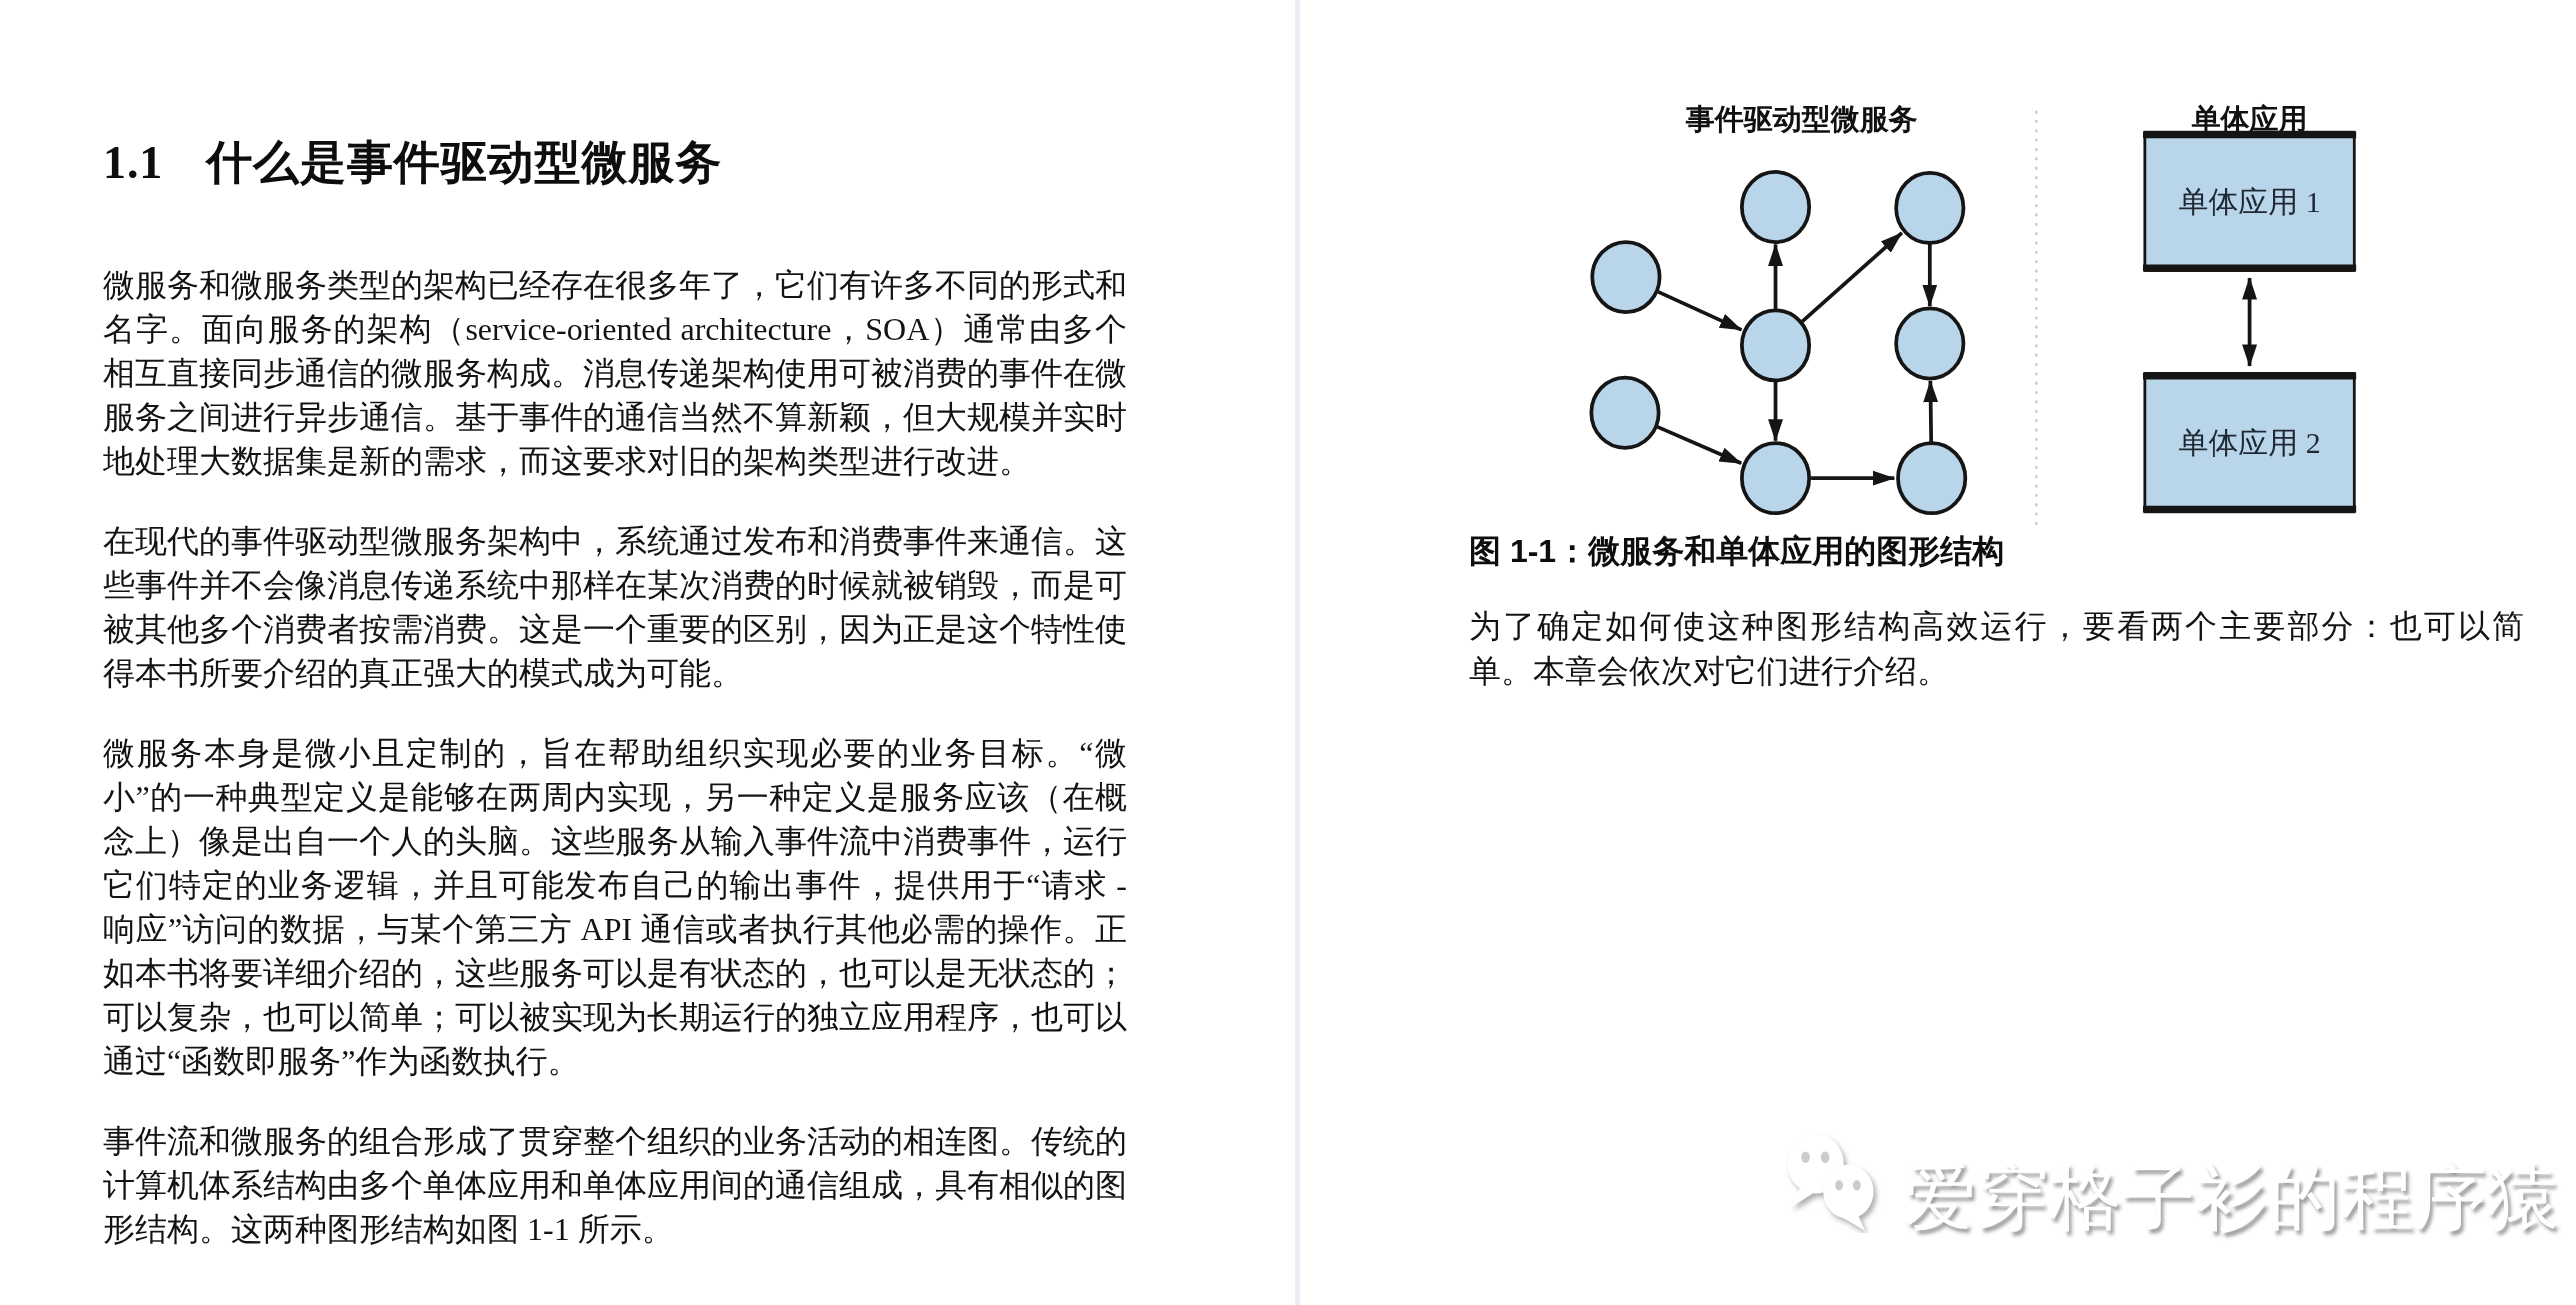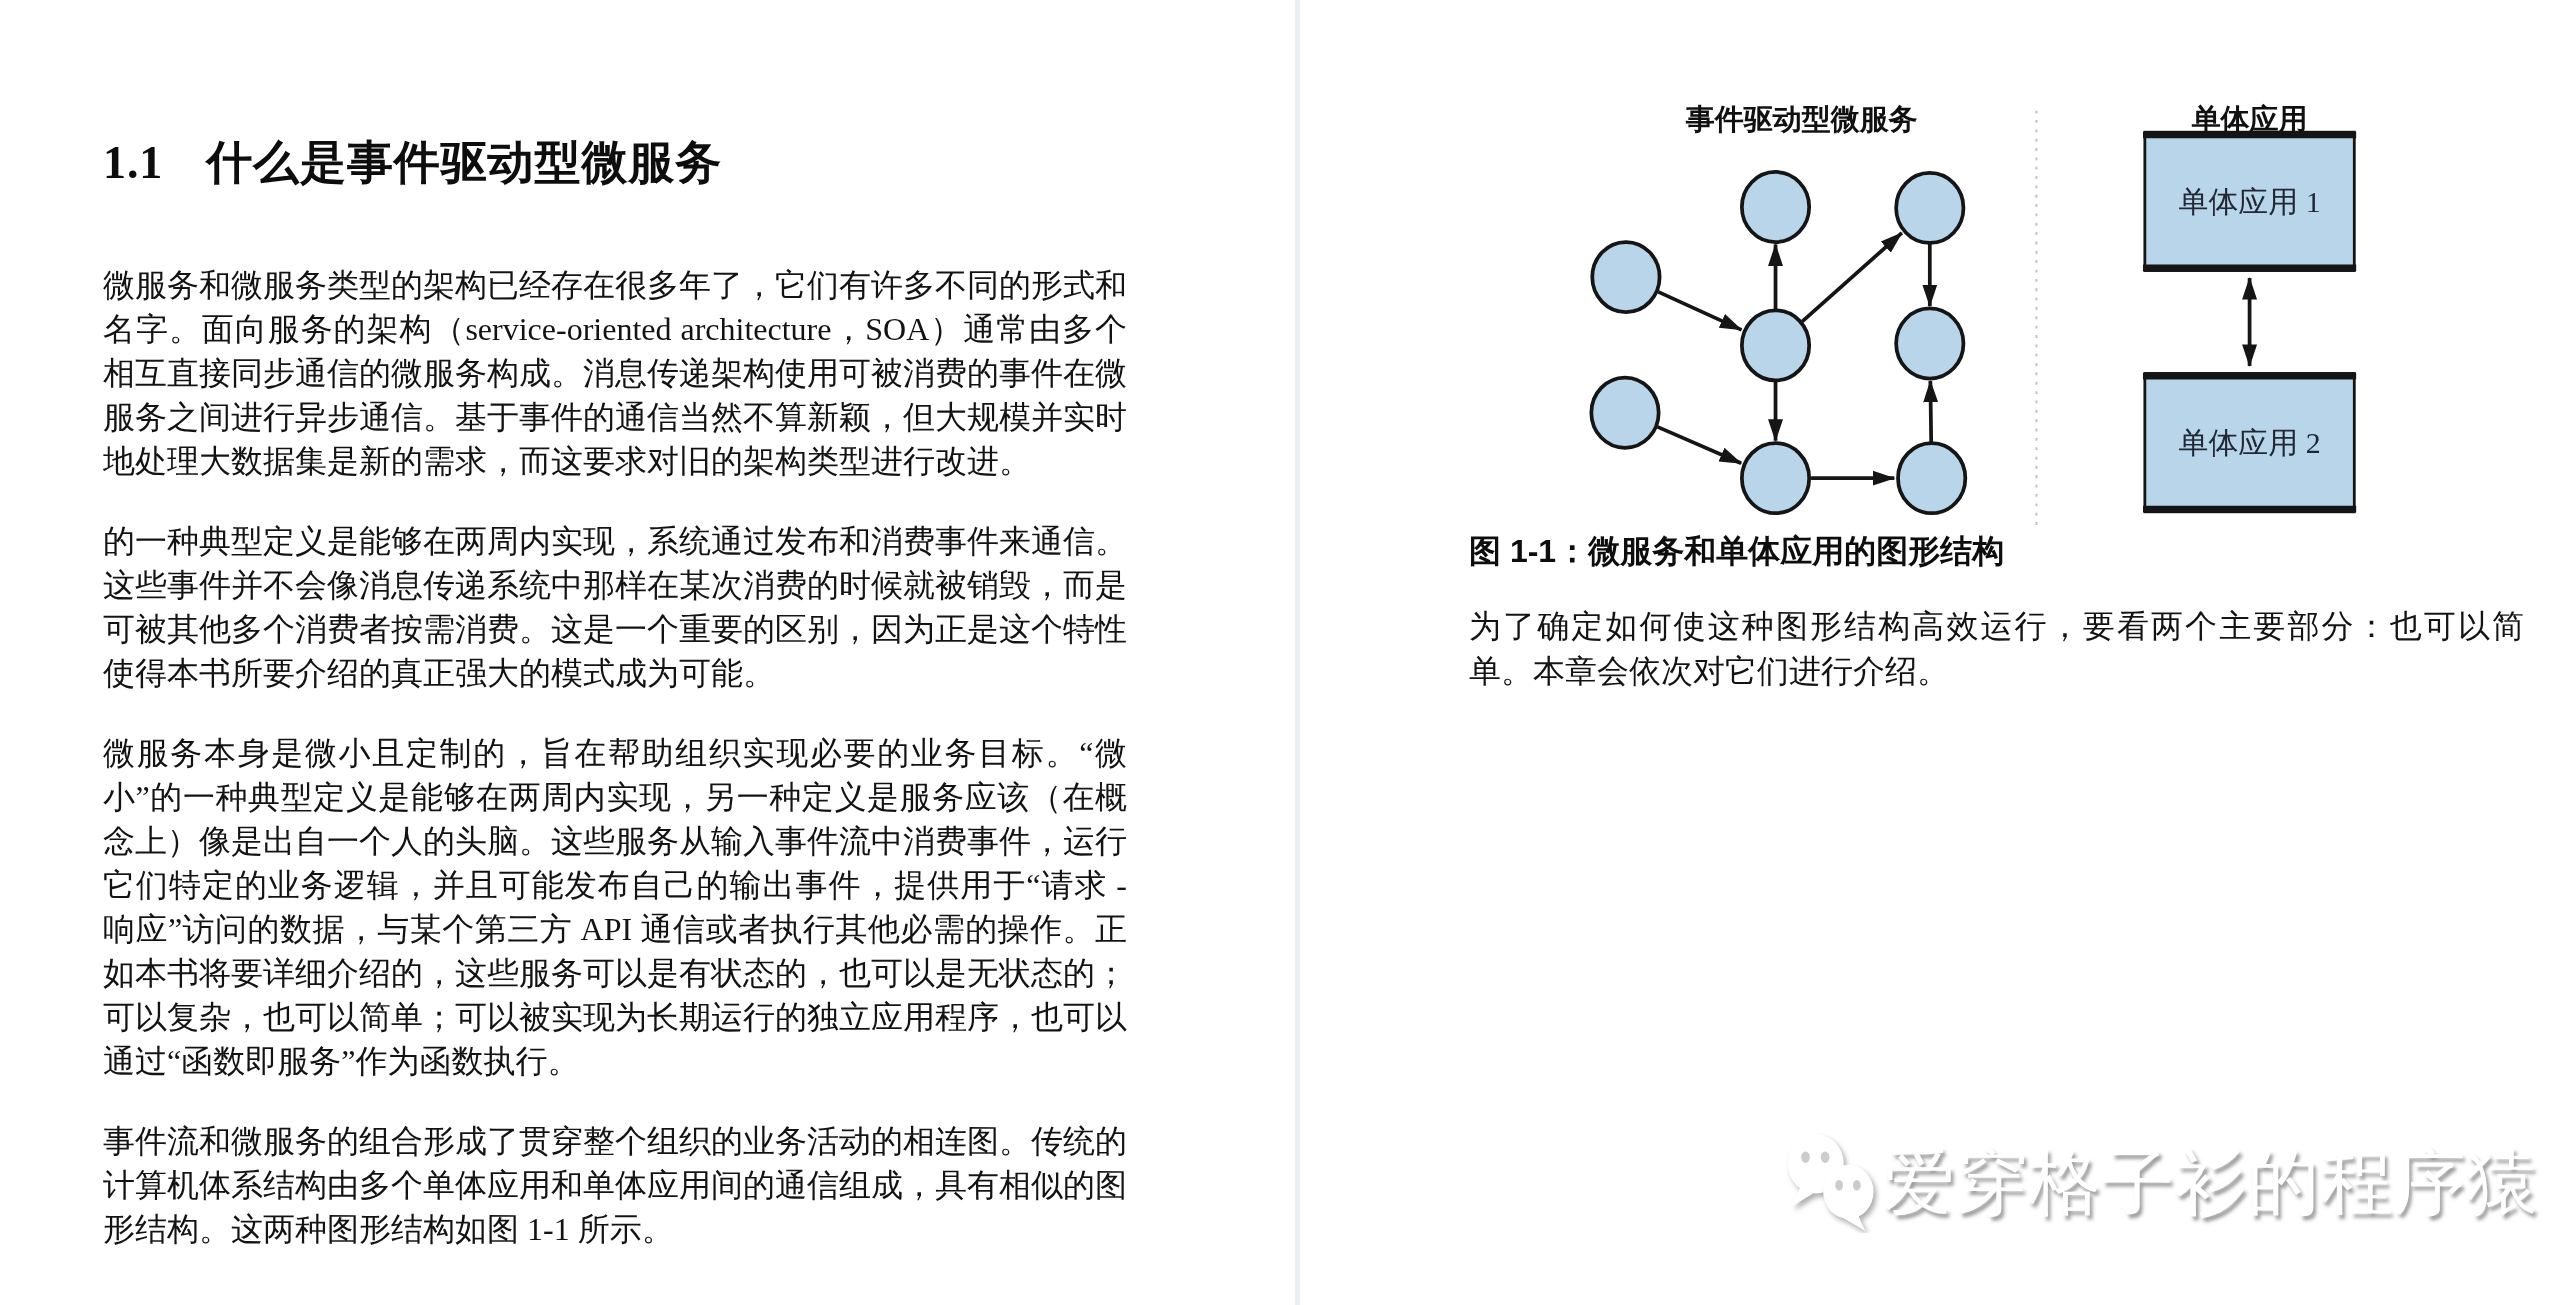--- a/index.html
+++ b/index.html
@@ -26,38 +26,38 @@
   .graph-node { fill:var(--node-fill,#b9d5ea); stroke:var(--node-stroke,#151515); stroke-width:4; }
   .graph-edge { stroke:var(--node-stroke,#151515); stroke-width:4; fill:none; }
   .mono-box { fill:var(--node-fill,#b9d5ea); stroke:var(--node-stroke,#151515); stroke-width:3; }
   .mono-edge { stroke:var(--node-stroke,#151515); stroke-width:7; }
   .mono-label { font-size:32px; fill:#1f2733; text-anchor:middle; font-family:"Liberation Serif","DejaVu Serif",serif; }
 
   .fig-caption { position:absolute; left:1469px; top:529px; width:1057px; font-family:"Liberation Sans","DejaVu Sans",sans-serif; font-weight:bold; font-size:32px; line-height:45px; color:#0d0d0d; }
   .after-fig-para { position:absolute; left:1469px; top:604px; width:1055px; font-size:32px; line-height:45px; text-align:justify; color:#131313; }
 
   
-  .watermark { position:absolute; left:1785px; top:1130px; display:flex; align-items:center; gap:1px; pointer-events:none; }
+  .watermark { position:absolute; left:1785px; top:1130px; display:flex; align-items:flex-end; gap:22px; pointer-events:none; }
   .watermark .wm-icon { width:97px; height:103px; }
   .wm-bubble { filter:drop-shadow(3px 4px 3px rgba(105,105,105,0.55)); }
   .wm-text { font-family:"Liberation Sans","DejaVu Sans",sans-serif; font-size:72px; line-height:1; color:#ffffff; text-shadow:2.8px 3.7px 3.7px rgba(105,105,105,0.65); letter-spacing:0.9px; white-space:nowrap; }
 </style>
 </head>
 <body>
 
 <div class="page">
 
   <div class="col-divider"></div>
 
   <div class="left-col">
     <h1 class="section-heading">
       <span class="sec-num">1.1</span><span>什么是事件驱动型微服务</span>
     </h1>
     <p class="body-para">微服务和微服务类型的架构已经存在很多年了，它们有许多不同的形式和名字。面向服务的架构（service-oriented architecture，SOA）通常由多个相互直接同步通信的微服务构成。消息传递架构使用可被消费的事件在微服务之间进行异步通信。基于事件的通信当然不算新颖，但大规模并实时地处理大数据集是新的需求，而这要求对旧的架构类型进行改进。</p>
-    <p class="body-para">的一种典型定义是能够在两周内实现，系统通过发布和消费事件来通信。这些事件并不会像消息传递系统中那样在某次消费的时候就被销毁，而是可被其他多个消费者按需消费。这是一个重要的区别，因为正是这个特性使得本书所要介绍的真正强大的模式成为可能。</p>
+    <p class="body-para">在现代的事件驱动型微服务架构中，系统通过发布和消费事件来通信。这些事件并不会像消息传递系统中那样在某次消费的时候就被销毁，而是可被其他多个消费者按需消费。这是一个重要的区别，因为正是这个特性使得本书所要介绍的真正强大的模式成为可能。</p>
     <p class="body-para">微服务本身是微小且定制的，旨在帮助组织实现必要的业务目标。“微小”的一种典型定义是能够在两周内实现，另一种定义是服务应该（在概念上）像是出自一个人的头脑。这些服务从输入事件流中消费事件，运行它们特定的业务逻辑，并且可能发布自己的输出事件，提供用于“请求 - 响应”访问的数据，与某个第三方 API 通信或者执行其他必需的操作。正如本书将要详细介绍的，这些服务可以是有状态的，也可以是无状态的；可以复杂，也可以简单；可以被实现为长期运行的独立应用程序，也可以通过“函数即服务”作为函数执行。</p>
     <p class="body-para">事件流和微服务的组合形成了贯穿整个组织的业务活动的相连图。传统的计算机体系结构由多个单体应用和单体应用间的通信组成，具有相似的图形结构。这两种图形结构如图 1-1 所示。</p>
   </div>
 
   <div class="figure-wrap">
     <svg viewBox="0 0 1000 500" xmlns="http://www.w3.org/2000/svg">
       <defs>
         <marker id="arr" markerUnits="userSpaceOnUse" markerWidth="28" markerHeight="22" refX="23" refY="10" orient="auto-start-reverse">
           <polygon points="0,2 24,10 0,18" fill="#151515"></polygon>
         </marker>

